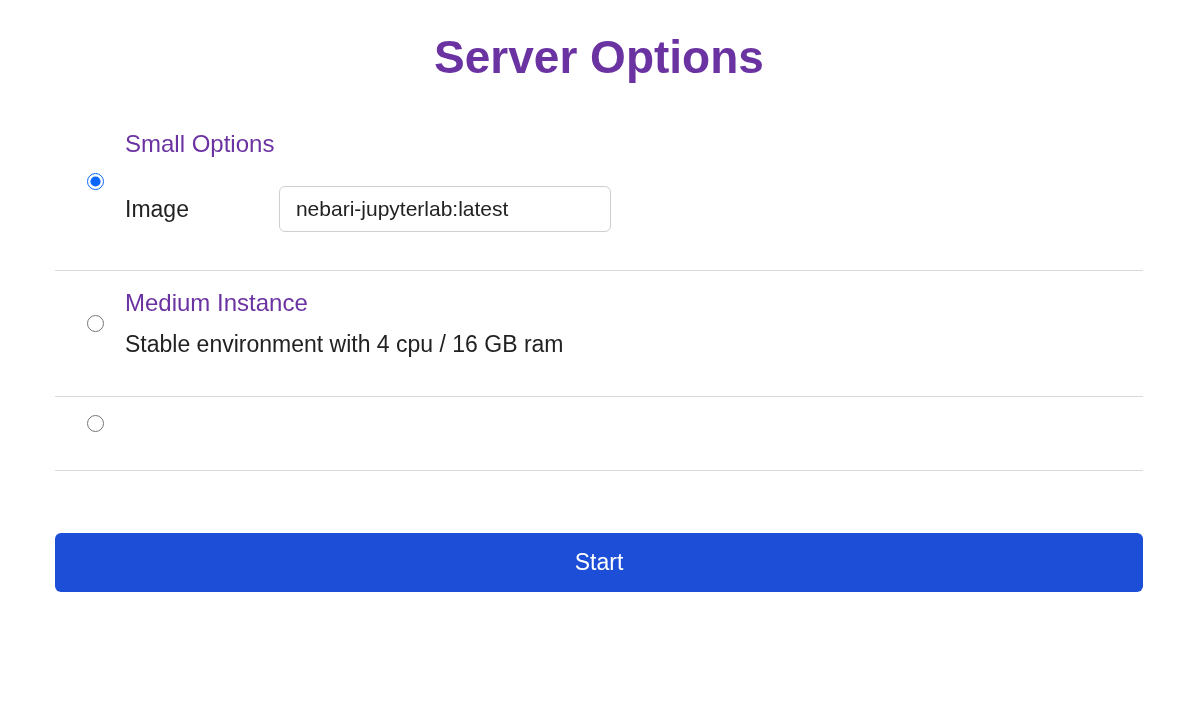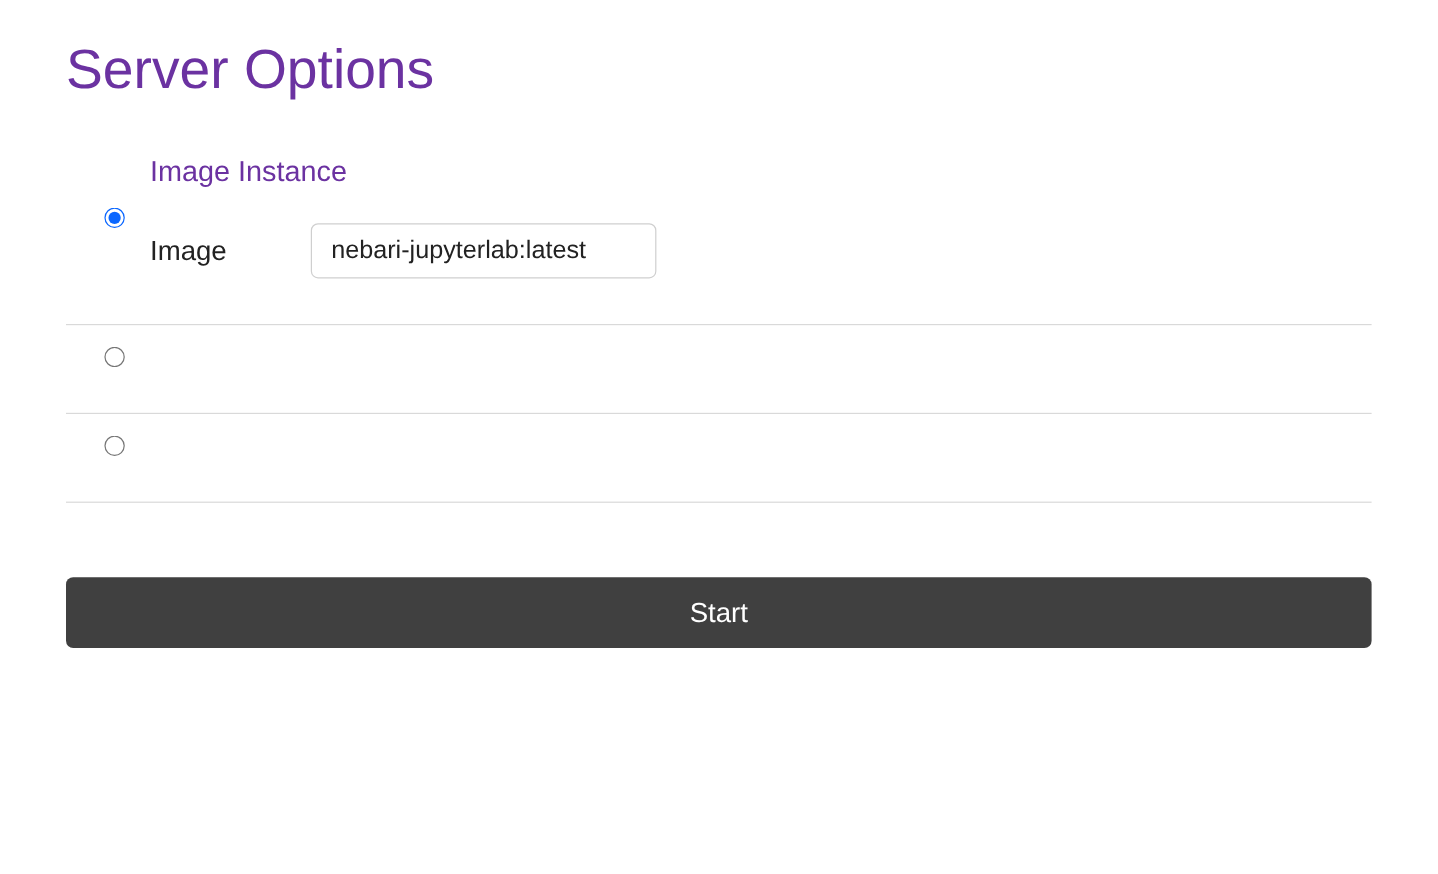--- a/index.html
+++ b/index.html
@@ -9,23 +9,23 @@
     }
     body {
       font-family: -apple-system, BlinkMacSystemFont, "Segoe UI", Helvetica, Arial, sans-serif;
       background: #ffffff;
       color: #222;
       width: 1198px;
       height: 728px;
       padding: 30px 55px 20px 55px;
     }
     .page-title {
-      text-align: left;
+      text-align: center;
       font-size: 46px;
-      font-weight: 400;
+      font-weight: 700;
       color: #6b32a1;
       margin-bottom: 28px;
     }
     .option {
       display: flex;
       align-items: center;
       border-bottom: 1px solid #d9d9d9;
       padding: 18px 0 38px 0;
     }
     .option:last-of-type {
@@ -56,70 +56,74 @@
     .opt-desc {
       color: #222;
       font-size: 23px;
       font-weight: 400;
       margin-bottom: 0;
     }
     .image-row {
       display: flex;
       align-items: center;
       margin-top: 28px;
-      gap: 70px;
+      gap: 90px;
     }
     .image-label {
       font-size: 23px;
       color: #222;
     }
     .image-input {
       font-size: 21px;
       padding: 10px 16px;
       border: 1px solid #cfcfcf;
       border-radius: 6px;
-      width: 288px;
+      width: 332px;
       color: #222;
       font-family: inherit;
     }
     .start-btn {
       display: block;
       width: 100%;
       margin-top: 62px;
-      background: #404040;
+      background: #1d4ed8;
       color: #fff;
       font-size: 23px;
       font-weight: 400;
       border: none;
       border-radius: 6px;
       padding: 16px 0;
       cursor: pointer;
     }
   </style>
 </head>
 <body>
 
 <h1 class="page-title">Server Options</h1>
 
 <div class="option">
   <div class="radio-col">
     <input type="radio" name="server-option" checked="" style="">
   </div>
   <div class="body-col">
-    <h2 class="opt-title">Image Instance</h2>
+    <h2 class="opt-title">Small Options</h2>
     <div class="image-row">
       <span class="image-label">Image</span>
       <input type="text" class="image-input" value="nebari-jupyterlab:latest" style="">
     </div>
   </div>
 </div>
 
 <div class="option">
   <div class="radio-col">
     <input type="radio" name="server-option" style="">
+  </div>
+  <div class="body-col">
+    <h2 class="opt-title">Medium Instance</h2>
+    <p class="opt-desc">Stable environment with 4 cpu / 16 GB ram</p>
   </div>
 </div>
 
 <div class="option">
   <div class="radio-col">
     <input type="radio" name="server-option" style="">
   </div>
 </div>
 
 <button class="start-btn">Start</button>

